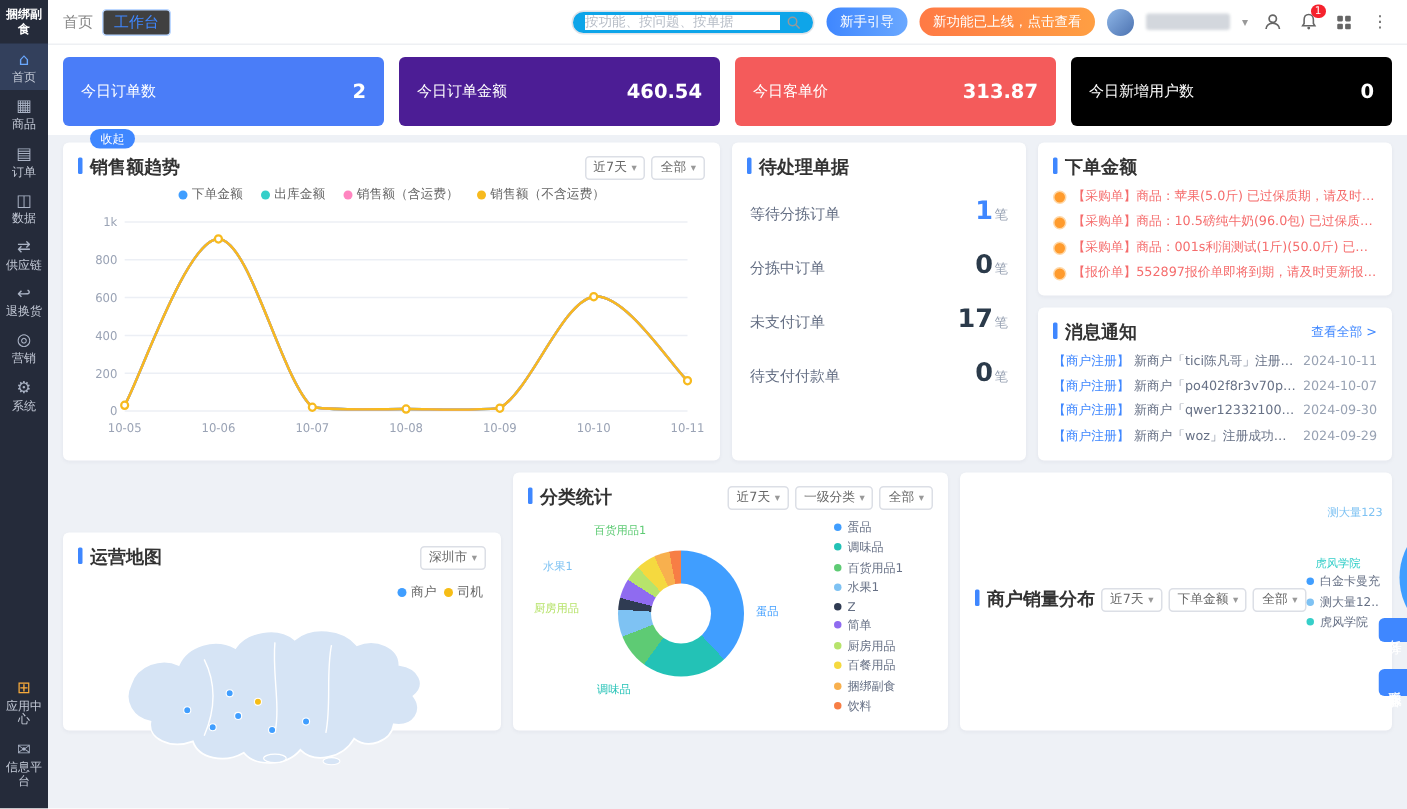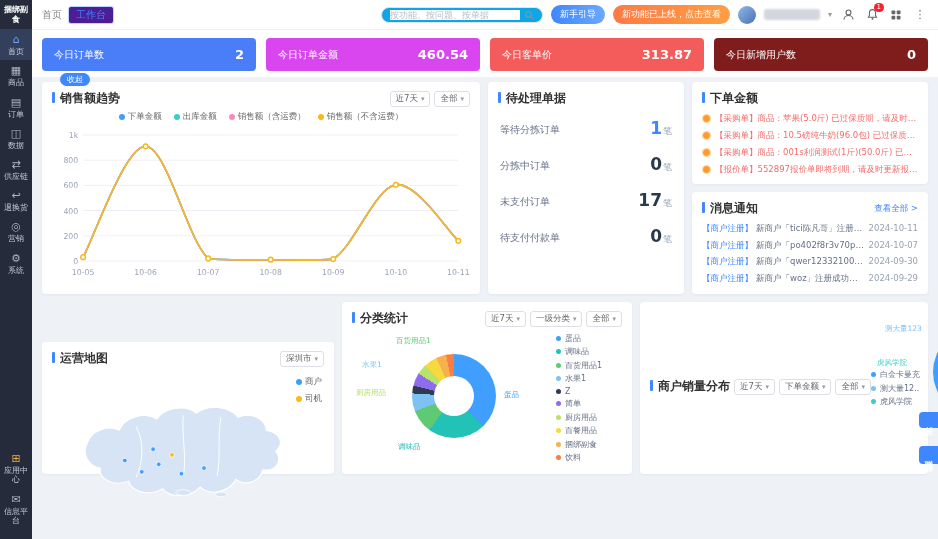--- a/index.html
+++ b/index.html
@@ -16,38 +16,38 @@
   .side-item.active .side-icon { color:#6aa8ff; }
   .side-label { font-size:8px; color:#c3c9d6; text-align:center; line-height:1.15; padding:0 1px; }
   .side-bottom { margin-top:auto; padding-bottom:10px; }
   .side-bottom .side-icon.app-center { color:#f6a93b; }
 
   
   .main { flex:1; display:flex; flex-direction:column; background:#eef1f6; min-width:0; }
   .topbar { height:30px; background:#fff; border-bottom:1px solid #eef0f3; display:flex; align-items:center; padding:0 10px; gap:8px; flex-shrink:0; }
   .breadcrumb { display:flex; align-items:center; gap:6px; font-size:10px; }
   .crumb-home { color:#888; cursor:pointer; }
-  .crumb-active { color:#3f87ff; background:#4c1d95; border:1px solid #bcd7ff; border-radius:3px; padding:1px 7px; font-size:10px; cursor:pointer; }
+  .crumb-active { color:#3f87ff; background:#404040; border:1px solid #bcd7ff; border-radius:3px; padding:1px 7px; font-size:10px; cursor:pointer; }
   .topbar-right { margin-left:auto; display:flex; align-items:center; gap:8px; }
   .search { display:flex; align-items:center; border:1px solid #e0e3e8; border-radius:12px; padding:2px 8px; gap:4px; background:#0ea5e9; }
   .search input { border:none; outline:none; font-size:9px; width:130px; color:#333; font-family:inherit; }
   .search input::placeholder { color:#b6bcc6; }
   .btn { border:none; border-radius:10px; color:#fff; font-size:9px; padding:3px 9px; cursor:pointer; font-family:inherit; white-space:nowrap; }
   .btn-blue { background:linear-gradient(90deg,#3f87ff,#6aa8ff); }
   .btn-orange { background:linear-gradient(90deg,#ff7a45,#ff9f43); }
   .avatar { width:18px; height:18px; border-radius:50%; background:linear-gradient(135deg,#8fb7e8,#4c72b0); flex-shrink:0; cursor:pointer; }
   .redacted { width:56px; height:11px; background:#d3d7dd; border-radius:2px; filter:blur(1px); }
   .caret { font-size:8px; color:#999; }
   .top-ico { width:16px; height:16px; display:flex; align-items:center; justify-content:center; cursor:pointer; position:relative; }
   .badge { position:absolute; top:-4px; right:-4px; background:#f5222d; color:#fff; border-radius:7px; font-size:7px; line-height:9px; padding:0 3px; }
   .kebab { font-size:11px; color:#666; }
 
   
   .stats-row { display:flex; gap:10px; padding:8px 10px 6px; background:#fff; flex-shrink:0; }
-  .stat-card { flex:1; height:33px; border-radius:4px; color:#fff; display:flex; align-items:center; justify-content:space-between; padding:0 12px; }
+  .stat-card { flex:1; height:46px; border-radius:4px; color:#fff; display:flex; align-items:center; justify-content:space-between; padding:0 12px; }
   .stat-label { font-size:10px; }
   .stat-value { font-size:13px; font-weight:bold; }
 
   
   .content { padding:5px 10px 0; display:flex; flex-direction:column; gap:8px; position:relative; }
   .collapse-pill { position:absolute; top:-4px; left:28px; background:#3f87ff; color:#fff; font-size:8px; border:none; border-radius:8px; padding:1px 7px; cursor:pointer; font-family:inherit; z-index:2; }
   .row1 { display:flex; gap:8px; height:212px; }
   .row2 { display:flex; gap:8px; height:172px; }
   .card { background:#fff; border-radius:4px; padding:8px 10px; box-shadow:0 1px 3px rgba(30,40,80,.05); min-width:0; }
   .card-head { display:flex; align-items:center; margin-bottom:3px; }
@@ -74,21 +74,21 @@
   .right-col .card { flex:1; overflow:hidden; }
   .alert-row { display:flex; align-items:center; gap:4px; font-size:8.5px; color:#f56c6c; line-height:17px; white-space:nowrap; overflow:hidden; cursor:pointer; }
   .alert-ico { width:9px; height:9px; border-radius:50%; background:#ff9b2d; flex-shrink:0; border:1.5px solid #ffd8a8; }
   .alert-text { overflow:hidden; text-overflow:ellipsis; }
   .notice-row { display:flex; align-items:center; gap:3px; font-size:8.5px; line-height:16.5px; white-space:nowrap; overflow:hidden; cursor:pointer; }
   .notice-tag { color:#3f87ff; flex-shrink:0; }
   .notice-text { color:#667085; overflow:hidden; text-overflow:ellipsis; flex:1; }
   .notice-date { color:#98a2b3; flex-shrink:0; }
 
   .map-card { flex:0 0 292px; position:relative;margin-top:40px; }
-  .map-legend { position:absolute; right:12px; top:34px; display:flex; flex-direction:column; gap:5px; font-size:8.5px; color:#666; }
+  .map-legend { position:absolute; right:12px; top:34px; display:flex; gap:5px; font-size:8.5px; color:#666; }
   .map-legend .legend-item { cursor:pointer; }
 
   .category-card { flex:1; display:flex; flex-direction:column; }
   .merchant-card { flex:0 0 288px; display:flex; flex-direction:row; }
   .donut-body { display:flex; flex:1; min-height:0; }
   .donut-area { position:relative; flex:1; }
   .donut { position:absolute; border-radius:50%; cursor:pointer; }
   .donut::after { content:""; position:absolute; inset:26%; background:#fff; border-radius:50%; }
   .callout { position:absolute; font-size:7.5px; white-space:nowrap; }
   .donut-legend { width:66px; display:flex; flex-direction:column; justify-content:center; gap:2.5px; font-size:8px; color:#667085; flex-shrink:0; }
@@ -200,29 +200,29 @@
         </span>
         <span class="top-ico kebab">⋮</span>
       </div>
     </header>
 
     <div class="stats-row" id="stats">
         <div class="stat-card" style="background: rgb(74, 125, 248);">
           <span class="stat-label">今日订单数</span>
           <span class="stat-value">2</span>
         </div>
-        <div class="stat-card" style="background: #d946ef;">
+        <div class="stat-card" style="background: #4c1d95;">
           <span class="stat-label">今日订单金额</span>
           <span class="stat-value">460.54</span>
         </div>
         <div class="stat-card" style="background: rgb(244, 91, 91);">
           <span class="stat-label">今日客单价</span>
           <span class="stat-value">313.87</span>
         </div>
-        <div class="stat-card" style="background: #7f1d1d;">
+        <div class="stat-card" style="background: #000000;">
           <span class="stat-label">今日新增用户数</span>
           <span class="stat-value">0</span>
         </div>
       </div>
 
     <div class="content">
       <button class="collapse-pill">收起</button>
 
       <div class="row1">
 

